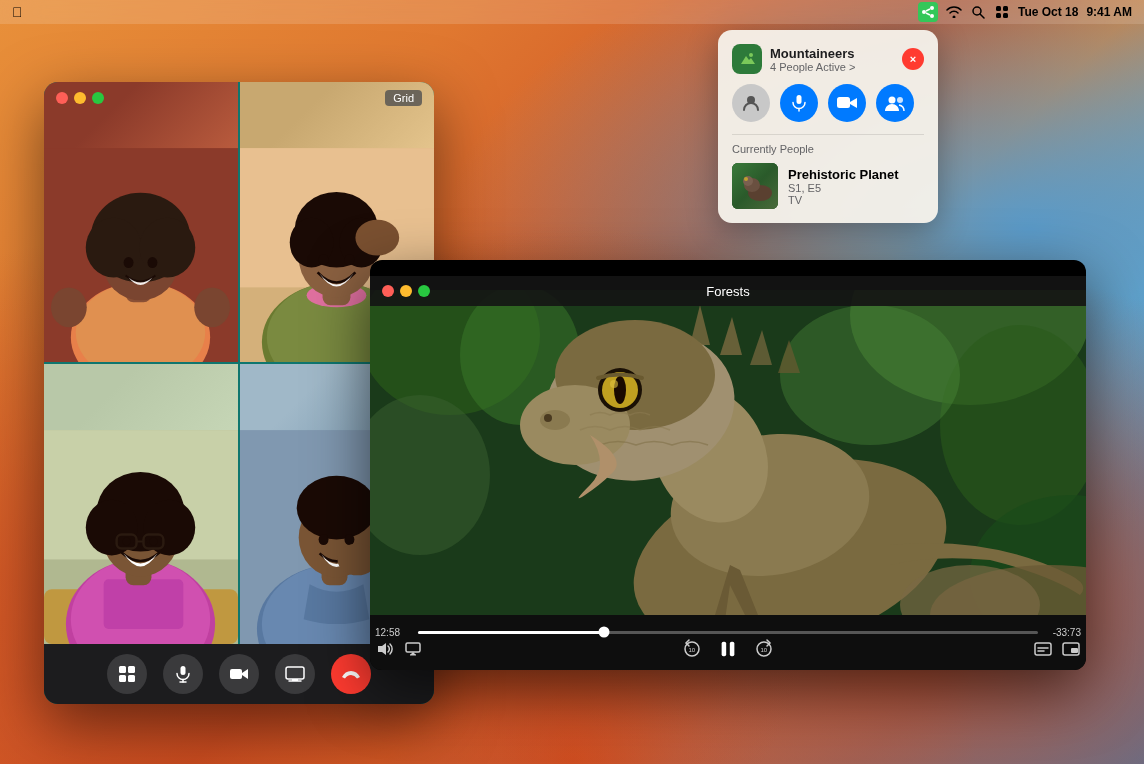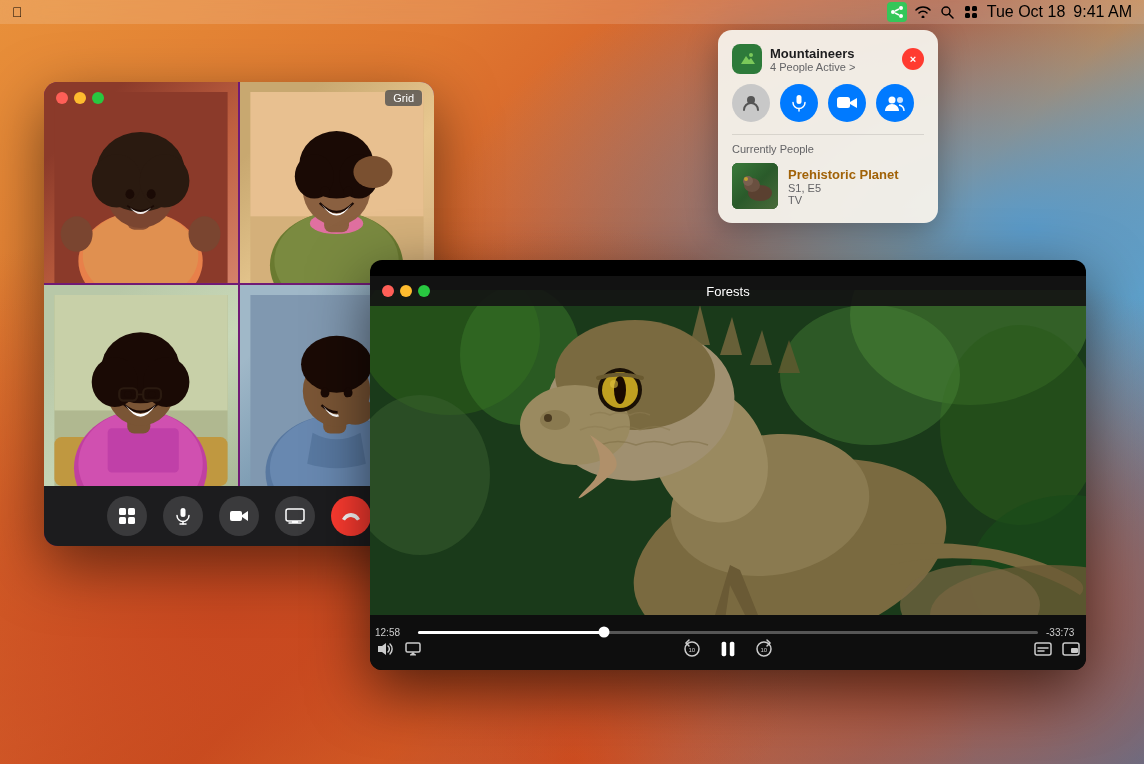--- a/index.html
+++ b/index.html
@@ -60,22 +60,22 @@
       display: flex;
       align-items: center;
       gap: 8px;
     }
 
     .apple-logo {
       font-size: 14px;
     }
 
     .menubar-datetime {
-      font-weight: 400;
-      font-size: 16px;
+      font-weight: 700;
+      font-size: 12px;
     }
 
     .menubar-icon {
       width: 16px;
       height: 16px;
       display: flex;
       align-items: center;
       justify-content: center;
     }
 
@@ -88,22 +88,22 @@
       align-items: center;
       justify-content: center;
     }
 
     
     .facetime-window {
       position: absolute;
       top: 82px;
       left: 44px;
       width: 390px;
-      height: 464px;
-      background: #701a75;
+      height: 622px;
+      background: #0f766e;
       border-radius: 14px;
       overflow: hidden;
       z-index: 10;
       box-shadow: 0 20px 60px rgba(0,0,0,0.5);
     }
 
     .facetime-titlebar {
       position: absolute;
       top: 0;
       left: 0;
@@ -324,21 +324,21 @@
     }
 
     .sp-media-info {
       display: flex;
       flex-direction: column;
     }
 
     .sp-media-title {
       font-size: 13px;
       font-weight: 600;
-      color: #a16207;
+      color: #000000;
     }
 
     .sp-media-subtitle {
       font-size: 11px;
       color: #636366;
     }
 
     
     .video-window {
       position: absolute;
@@ -893,21 +893,21 @@
   </div>
 
   <div class="video-controls">
 
     <div class="progress-bar-container">
       <span class="progress-time">12:58</span>
       <div class="progress-track">
         <div class="progress-fill"></div>
         <div class="progress-knob"></div>
       </div>
-      <span class="progress-time" style="text-align:left;">-33:73</span>
+      <span class="progress-time" style="text-align:right;">-33:73</span>
     </div>
 
     <div class="controls-row">
       <div class="controls-left">
 
         <div class="vid-ctrl-icon">
           <svg width="16" height="14" viewBox="0 0 16 14" fill="none">
             <polygon points="1,4 5,4 9,1 9,13 5,10 1,10" fill="#ccc"></polygon>
             <path d="M11 4a4 4 0 010 6" stroke="#ccc" stroke-width="1.5" stroke-linecap="round" fill="none"></path>
             <path d="M13 2a7 7 0 010 10" stroke="#ccc" stroke-width="1.5" stroke-linecap="round" fill="none"></path>

